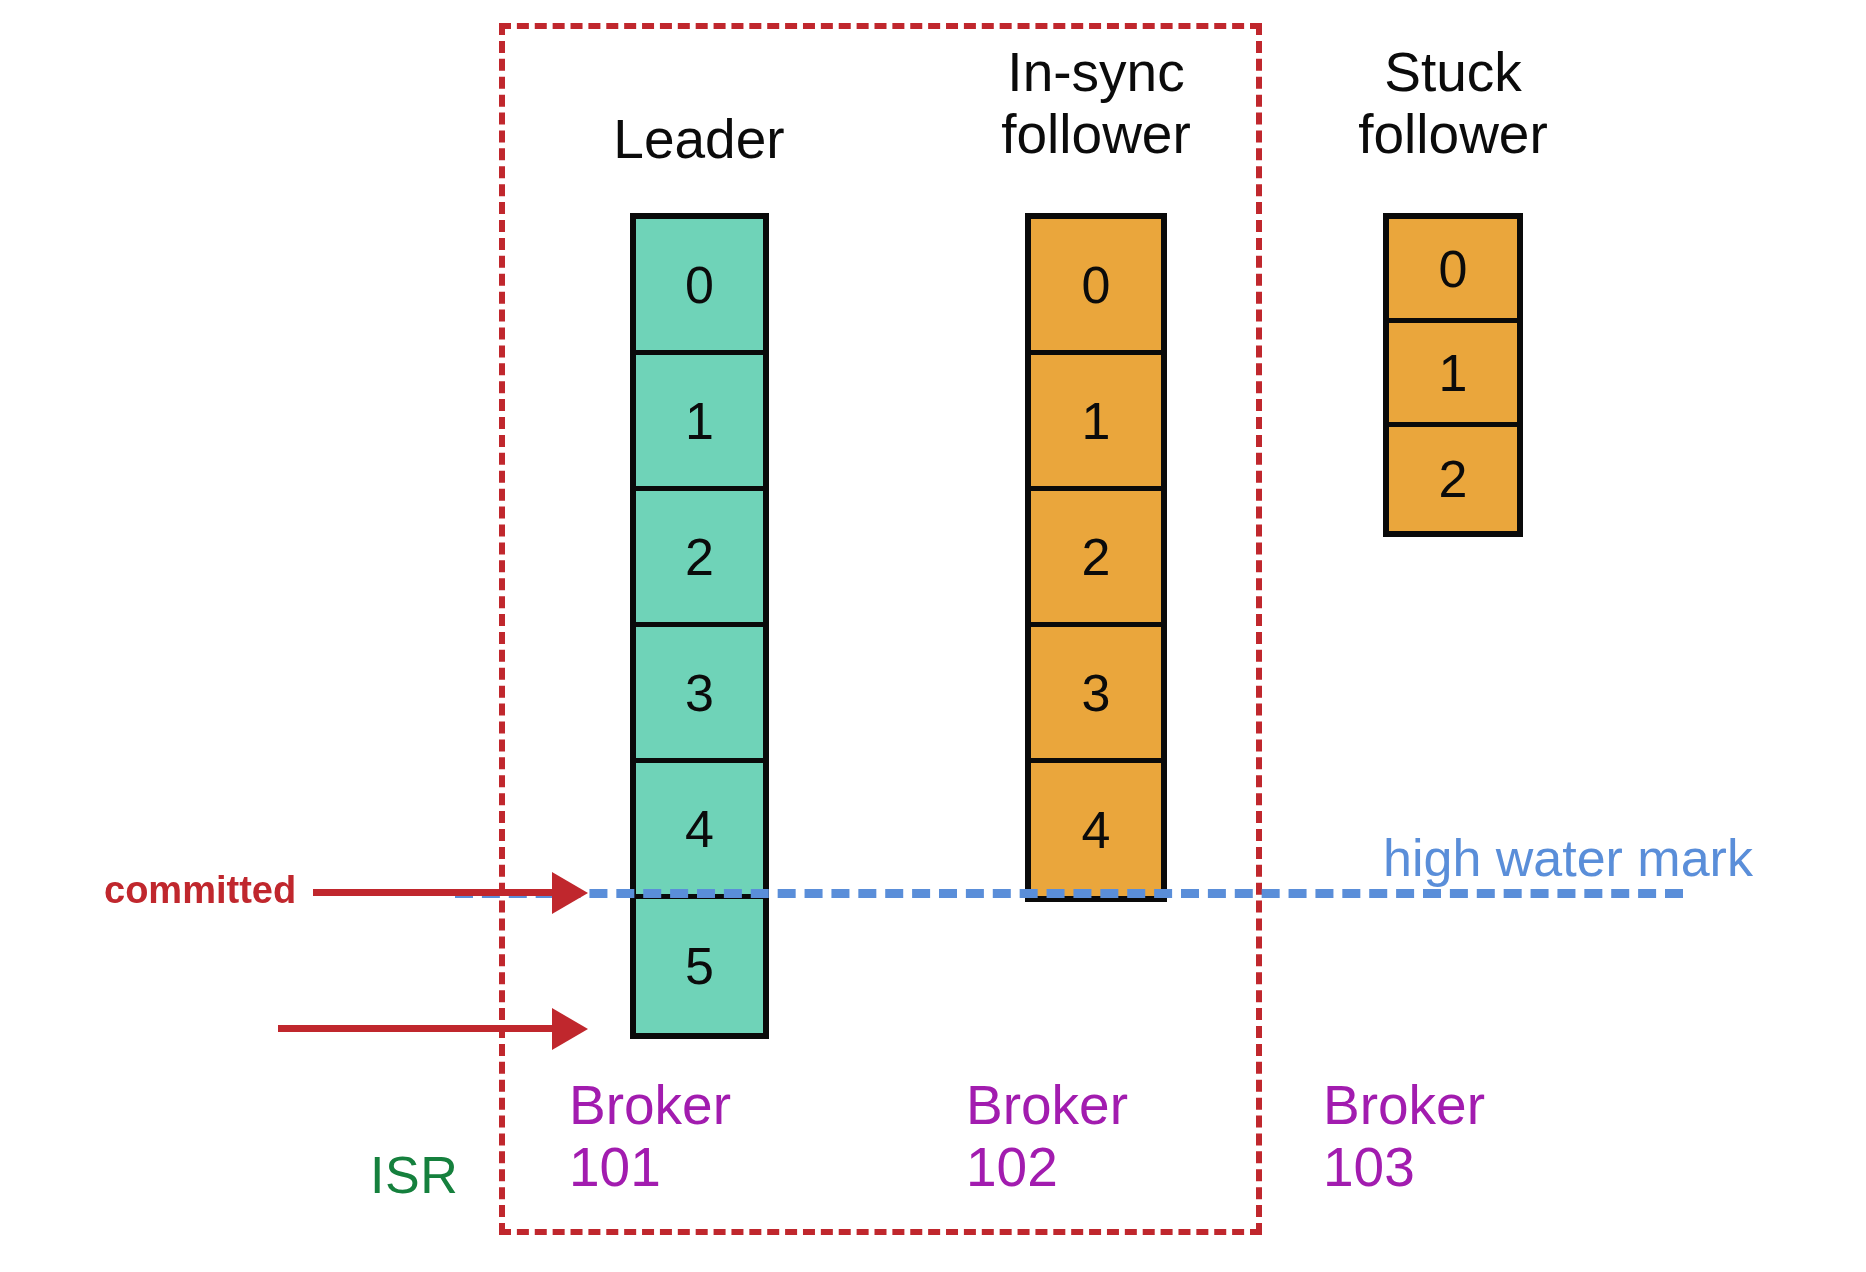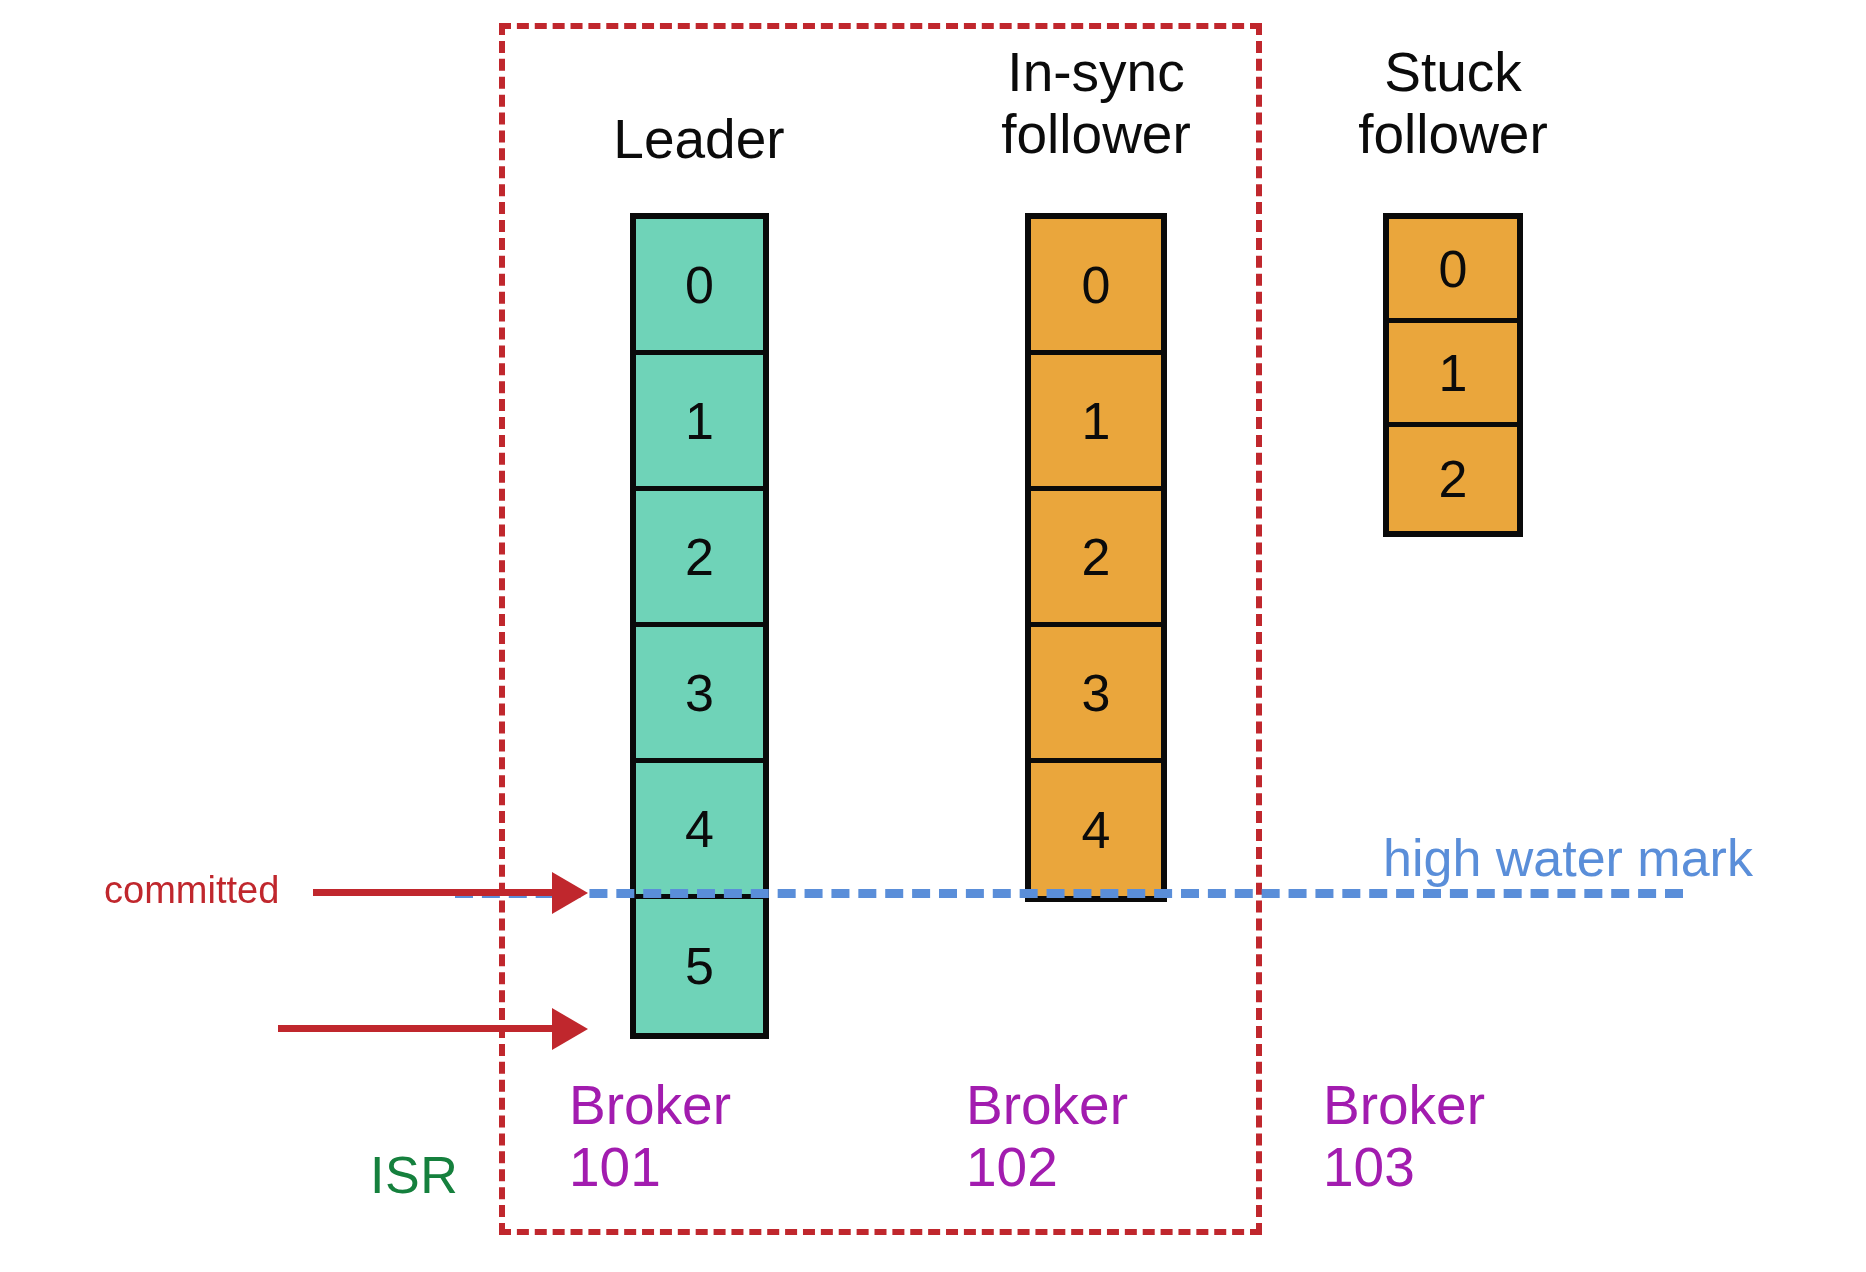--- a/index.html
+++ b/index.html
@@ -106,20 +106,21 @@
     color: #5a8ed9;
     white-space: nowrap;
   }
 
   
   .ann-label {
     position: absolute;
     font-size: 38px;
     color: #c0272d;
     white-space: nowrap;
+    font-weight: bold;
   }
   #label-committed { left: 104px; top: 869px; }
   #label-leo       { left: 40px;  top: 985px; }
 
   .arrow {
     position: absolute;
     height: 7px;
     background: #c0272d;
   }
   #arrow-committed { left: 313px; top: 889px; width: 244px; }

